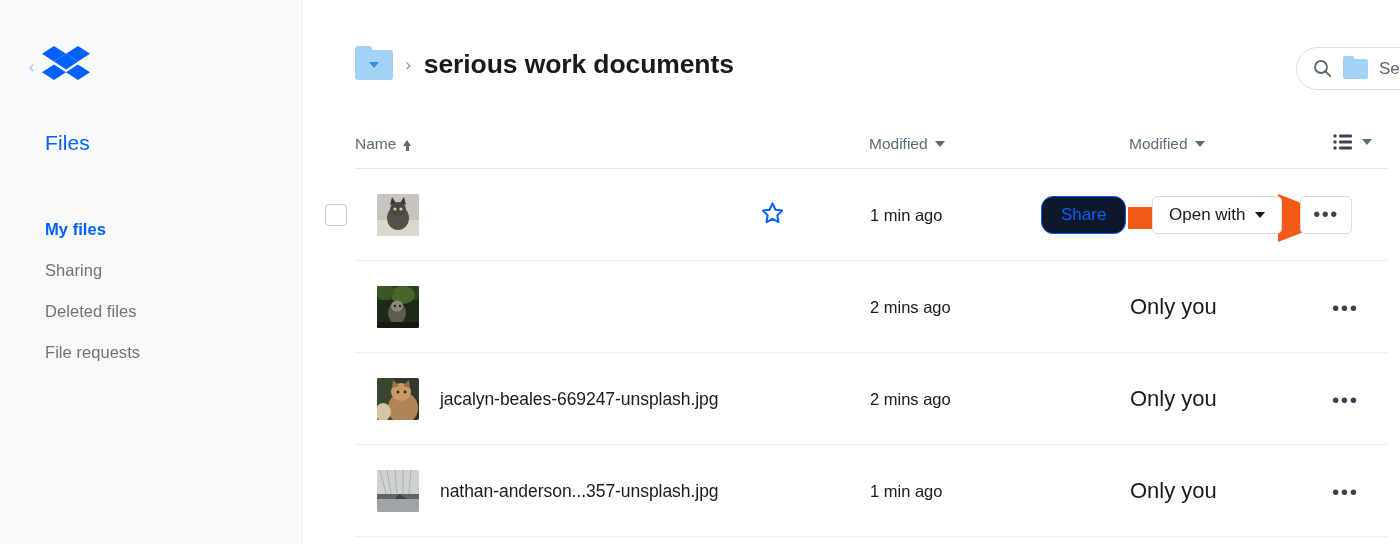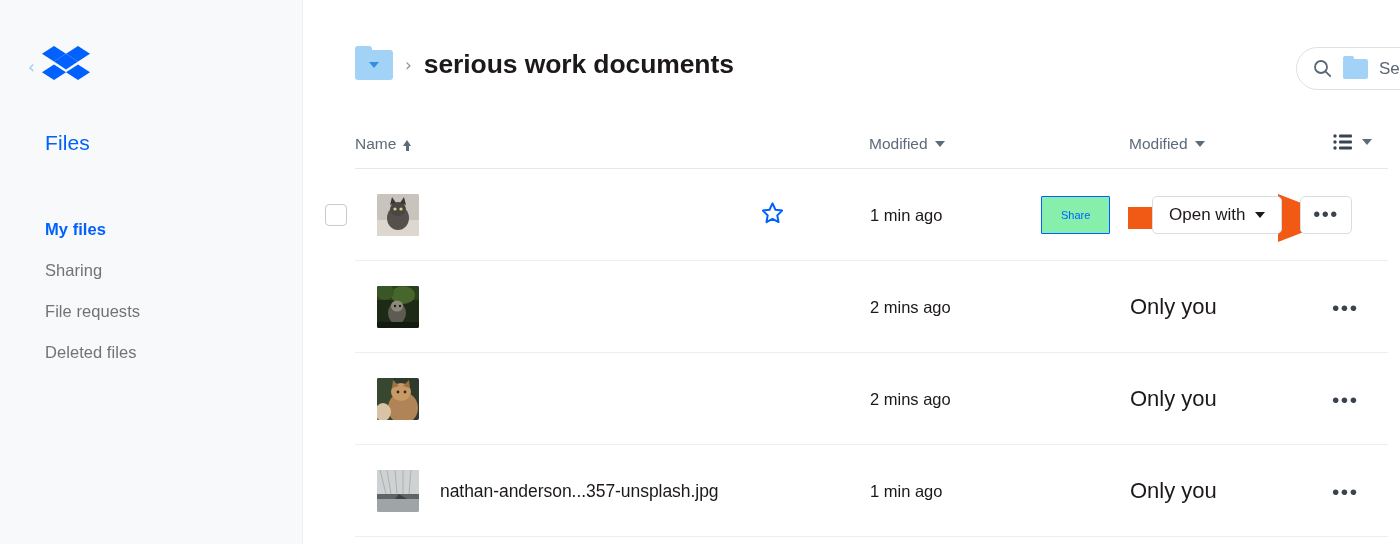--- a/index.html
+++ b/index.html
@@ -338,24 +338,24 @@
   .btn-share {
     position: absolute;
     left: 686px;
     top: 50%;
     transform: translateY(-50%);
     height: 38px;
     padding: 0 19px;
     display: flex;
     align-items: center;
     border: 1.5px solid #0061fe;
-    border-radius: 1px;
-    background: #86efac;
+    border-radius: 12px;
+    background: #0f172a;
     color: #0061fe;
-    font-size: 11px;
+    font-size: 17px;
     cursor: pointer;
     font-family: "Liberation Sans", sans-serif;
     z-index: 3;
   }
 
   .btn-openwith {
     position: absolute;
     left: 797px;
     top: 50%;
     transform: translateY(-50%);
@@ -423,22 +423,22 @@
           </g>
         </svg>
       </span>
     </div>
 
     <div class="sidebar-files-link">Files</div>
 
     <nav class="nav-list">
       <div class="nav-item active">My files</div>
       <div class="nav-item">Sharing</div>
+      <div class="nav-item">Deleted files</div>
       <div class="nav-item">File requests</div>
-      <div class="nav-item">Deleted files</div>
     </nav>
   </aside>
 
   <section class="main">
 
     <div class="breadcrumb">
       <div class="folder-chip">
         <span class="folder-caret"></span>
       </div>
       <span class="crumb-sep">›</span>
@@ -552,20 +552,21 @@
             <rect x="0" y="0" width="16" height="42" fill="#38472f"></rect>
             <ellipse cx="26" cy="30" rx="15" ry="16" fill="#b08456"></ellipse>
             <ellipse cx="24" cy="14" rx="10" ry="9" fill="#c79a66"></ellipse>
             <polygon points="15,10 16,2 22,8" fill="#9c7348"></polygon>
             <polygon points="33,10 32,2 26,8" fill="#9c7348"></polygon>
             <circle cx="21" cy="14" r="1.4" fill="#30291f"></circle>
             <circle cx="28" cy="14" r="1.4" fill="#30291f"></circle>
             <ellipse cx="6" cy="34" rx="8" ry="9" fill="#d8c3a4"></ellipse>
           </svg>
         </span>
+        <span class="file-name">jacalyn-beales-669247-unsplash.jpg</span>
         <span class="cell-modified">2 mins ago</span>
         <span class="cell-members">Only you</span>
         <span class="row-ellipsis">•••</span>
       </div>
 
       <div class="row">
         <span class="thumb">
           <svg viewBox="0 0 42 42">
             <rect width="42" height="42" fill="#b9bcbd"></rect>
             <rect width="42" height="24" fill="#cfd2d3"></rect>

